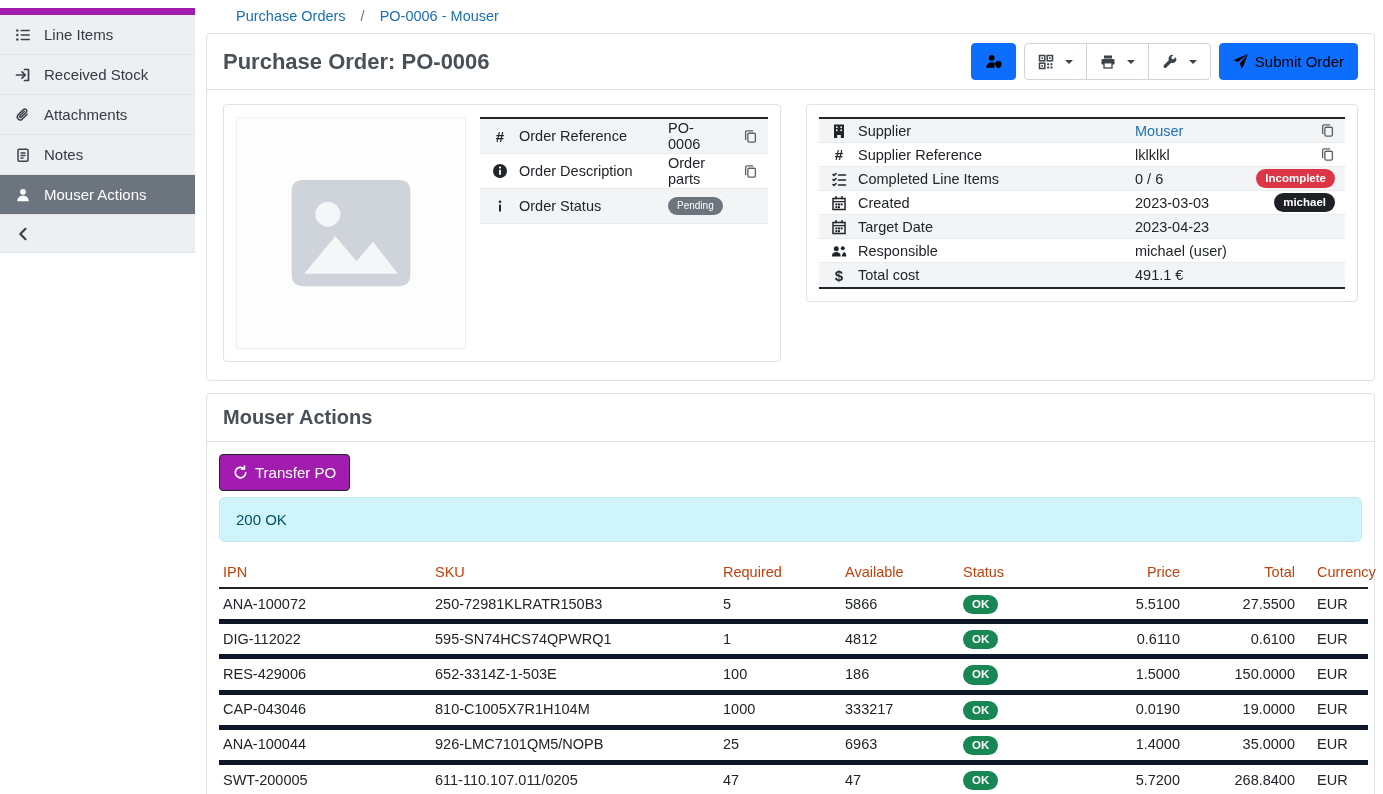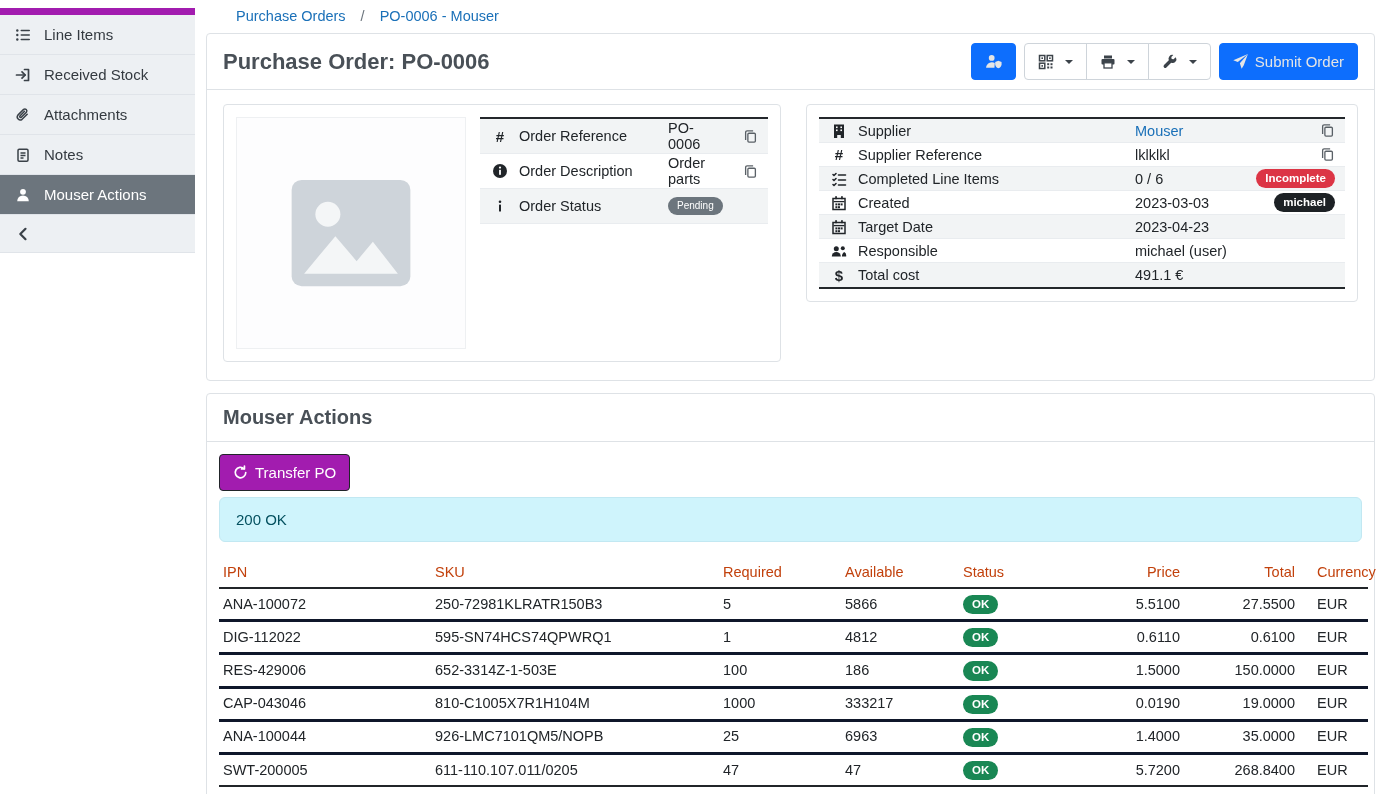--- a/index.html
+++ b/index.html
@@ -41,21 +41,21 @@
 
   
   .toolbar { display: flex; align-items: center; gap: 8px; }
   .btn {
     display: inline-flex; align-items: center; justify-content: center; gap: 7px;
     height: 37px; padding: 0 13px; border-radius: 4px;
     border: 1px solid transparent; font-size: 15px; cursor: pointer;
     font-family: inherit; background: none; line-height: 1;
   }
   .btn .icon { display: inline-flex; }
-  .btn-primary { background: var(--primary); color: #e5e5e5; border-color: var(--primary); justify-content: center; }
+  .btn-primary { background: var(--primary); color: #000000; border-color: var(--primary); justify-content: center; }
   .btn-outline { background: #fff; color: #3c434a; border-color: #ced4da; }
   .btn-dark { background: #a21caf; color: #fff; border-color: #212529; }
   .btn-group { display: inline-flex; }
   .btn-group .btn { border-radius: 0; margin-left: -1px; }
   .btn-group .btn:first-child { border-radius: 4px 0 0 4px; margin-left: 0; }
   .btn-group .btn:last-child { border-radius: 0 4px 4px 0; }
   .caret {
     width: 0; height: 0; margin-left: 4px;
     border-left: 4px solid transparent; border-right: 4px solid transparent;
     border-top: 4.5px solid currentColor;
@@ -112,21 +112,21 @@
   .alert {
     margin-top: 6px; padding: 13px 16px;
     background: var(--info-bg); color: var(--info-text);
     border: 1px solid #c2e8f2; border-radius: 6px; font-size: 15px;
   }
   .mtable { width: 100%; border-collapse: collapse; table-layout: fixed; margin-top: 16px; }
   .mtable th {
     text-align: left; font-weight: 400; color: #c2410c;
     padding: 5px 4px; border-bottom: 2px solid #212529; line-height: 19px;
   }
-  .mtable td { padding: 5px 4px; border-bottom: 3px solid #0f172a; line-height: 19px; overflow: hidden; }
+  .mtable td { padding: 5px 4px; border-bottom: 5px solid #0f172a; line-height: 19px; overflow: hidden; }
   .mtable tbody tr:last-child td { border-bottom: 2px solid #212529; }
   .mtable .ta-r { text-align: right; }
   .mtable .pad-l { padding-left: 18px; }
 </style>
 </head>
 <body>
 
 <div class="app">
 
   <aside class="sidebar">

